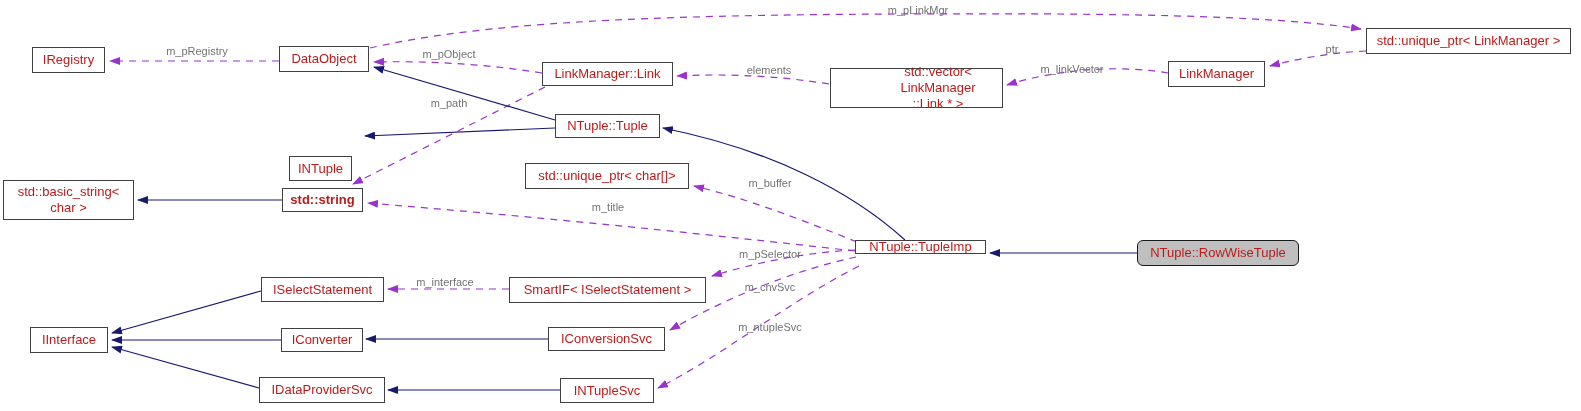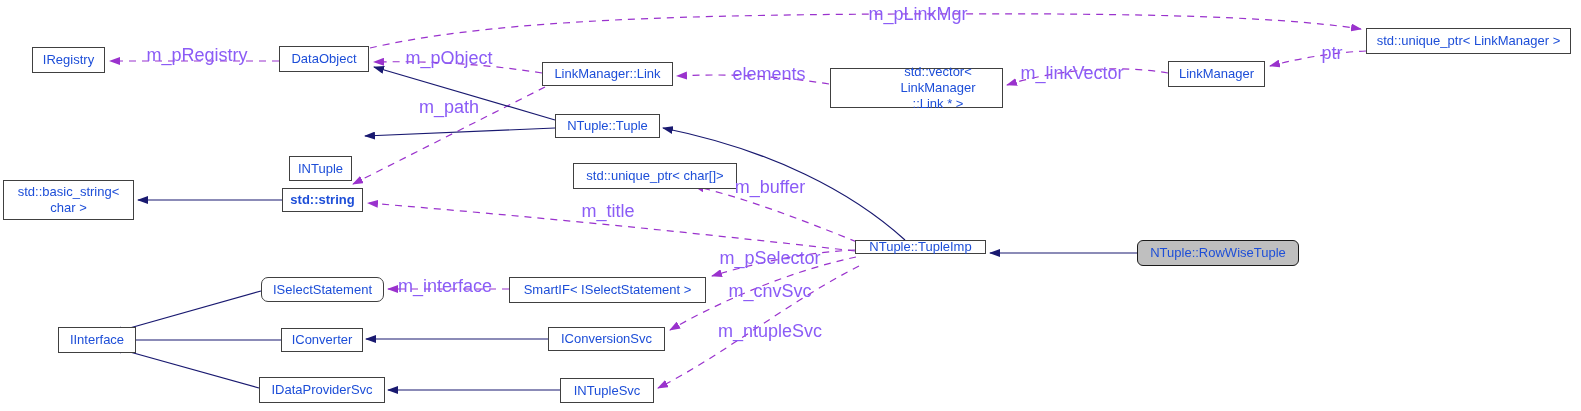--- a/index.html
+++ b/index.html
@@ -9,36 +9,36 @@
     background:#ffffff;
     font-family:"Liberation Sans", sans-serif;
     overflow:hidden;
   }
   #edges{position:absolute;left:0;top:0;width:1581px;height:411px;}
   .node{
     position:absolute;
     box-sizing:border-box;
     border:1.5px solid #404040;
     background:#ffffff;
-    color:#1d4ed8;
+    color:#b91c1c;
     display:flex;align-items:center;justify-content:center;
     text-align:center;
     font-size:13px;line-height:1.22;
     white-space:pre-line;
     z-index:2;
   }
   .node.highlight{
     background:#bfbfbf;
     border-color:#1a1a1a;
     border-radius:6px;
   }
   .edge-label{
     position:absolute;
     transform:translateX(-50%);
-    font-size:18px;color:#8b5cf6;
+    font-size:11px;color:#737373;
     white-space:nowrap;
     z-index:3;
   }
   path.rel{fill:none;stroke:#9a32cd;stroke-width:1.2;stroke-dasharray:7 6;}
   path.inh{fill:none;stroke:#191970;stroke-width:1.2;}
 </style>
 </head>
 <body>
 
 <div id="canvas">
@@ -84,26 +84,26 @@
   <div class="node" style="left:542px;top:62px;width:131px;height:24px;">LinkManager::Link</div>
   <div class="node" style="left:830px;top:68px;width:173px;height:40px;padding-left:43px;">std::vector&lt; LinkManager
 ::Link * &gt;</div>
   <div class="node" style="left:1168px;top:61px;width:97px;height:26px;">LinkManager</div>
   <div class="node" style="left:1366px;top:28px;width:205px;height:26px;">std::unique_ptr&lt; LinkManager &gt;</div>
   <div class="node" style="left:289px;top:124px;width:63px;height:25px;margin-top:32px;">INTuple</div>
   <div class="node" style="left:555px;top:114px;width:105px;height:24px;">NTuple::Tuple</div>
   <div class="node" style="left:3px;top:180px;width:131px;height:40px;">std::basic_string&lt;
 char &gt;</div>
   <div class="node" style="left:282px;top:188px;width:81px;height:24px;font-weight:bold;">std::string</div>
-  <div class="node" style="left:525px;top:163px;width:164px;height:26px;margin-left:48px;">std::unique_ptr&lt; char[]&gt;</div>
+  <div class="node" style="left:525px;top:163px;width:164px;height:26px;">std::unique_ptr&lt; char[]&gt;</div>
   <div class="node" style="left:855px;top:240px;width:131px;height:14px;">NTuple::TupleImp</div>
   <div class="node highlight" style="left:1137px;top:240px;width:162px;height:26px;">NTuple::RowWiseTuple</div>
-  <div class="node" style="left:261px;top:277px;width:123px;height:25px;border-radius:7px;">ISelectStatement</div>
+  <div class="node" style="left:261px;top:277px;width:123px;height:25px;">ISelectStatement</div>
   <div class="node" style="left:509px;top:277px;width:197px;height:26px;">SmartIF&lt; ISelectStatement &gt;</div>
-  <div class="node" style="left:30px;top:327px;width:78px;height:26px;margin-left:28px;">IInterface</div>
+  <div class="node" style="left:30px;top:327px;width:78px;height:26px;">IInterface</div>
   <div class="node" style="left:281px;top:328px;width:82px;height:24px;">IConverter</div>
   <div class="node" style="left:548px;top:327px;width:117px;height:24px;">IConversionSvc</div>
   <div class="node" style="left:259px;top:377px;width:126px;height:26px;">IDataProviderSvc</div>
   <div class="node" style="left:560px;top:378px;width:94px;height:25px;">INTupleSvc</div>
 
   <div class="edge-label" style="left:197px;top:45px;">m_pRegistry</div>
   <div class="edge-label" style="left:449px;top:48px;">m_pObject</div>
   <div class="edge-label" style="left:918px;top:4px;">m_pLinkMgr</div>
   <div class="edge-label" style="left:769px;top:64px;">elements</div>
   <div class="edge-label" style="left:1072px;top:63px;">m_linkVector</div>

